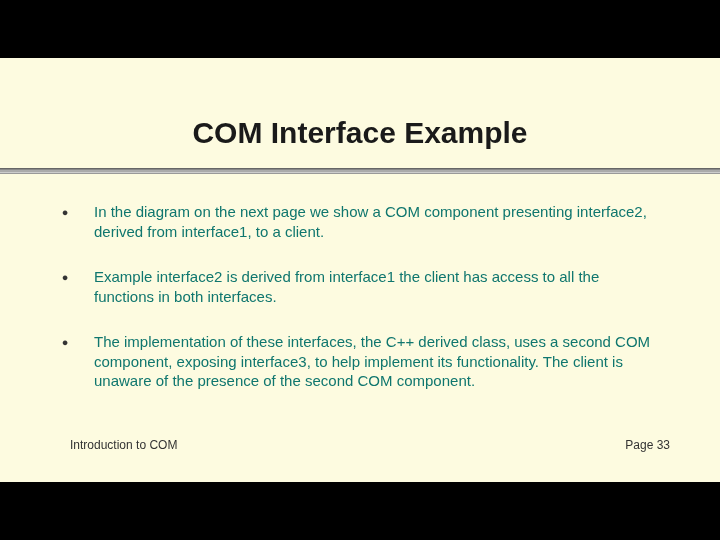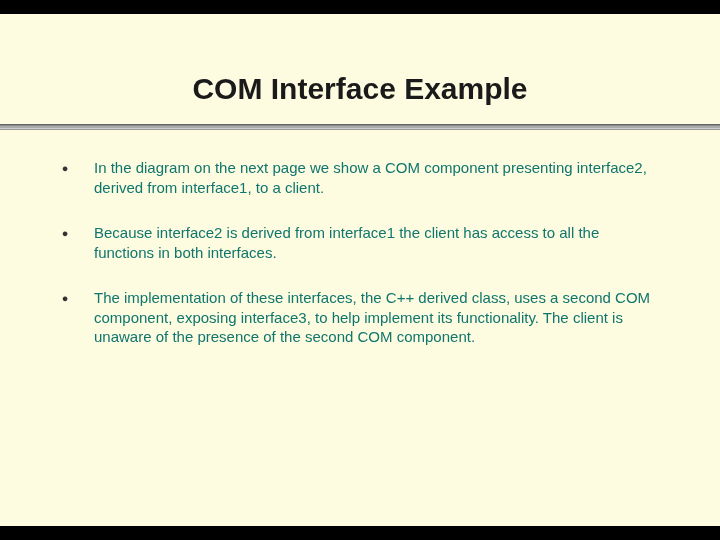--- a/index.html
+++ b/index.html
@@ -11,21 +11,21 @@
       width: 720px;
       height: 540px;
       background: #000;
       display: flex;
       align-items: center;
       justify-content: center;
       font-family: Verdana, Geneva, sans-serif;
     }
     .slide {
       width: 720px;
-      height: 512px;
+      height: 424px;
       background: #fdfbe0;
       position: relative;
       padding: 0;
     }
     .title {
       text-align: center;
       font-size: 30px;
       font-weight: bold;
       color: #1a1a1a;
       padding-top: 58px;
@@ -89,20 +89,24 @@
 <div class="slide">
   <div class="title">COM Interface Example</div>
   <div class="divider"></div>
   <div class="content">
     <div class="bullet-item">
       <span class="bullet">●</span>
       <span class="bullet-text">In the diagram on the next page we show a COM component presenting interface2, derived from interface1, to a client.</span>
     </div>
     <div class="bullet-item">
       <span class="bullet">●</span>
-      <span class="bullet-text">Because interface2 is derived from interface1 the client has access to all the functions in both interfaces.</span>
+      <span class="bullet-text">Example interface2 is derived from interface1 the client has access to all the functions in both interfaces.</span>
     </div>
     <div class="bullet-item">
       <span class="bullet">●</span>
       <span class="bullet-text">The implementation of these interfaces, the C++ derived class, uses a second COM component, exposing interface3, to help implement its functionality.  The client is unaware of the presence of the second COM component.</span>
     </div>
   </div>
+  <div class="footer">
+    <span class="footer-left">Introduction to COM</span>
+    <span class="footer-right">Page 33</span>
+  </div>
 </div>
 
 </body></html>

